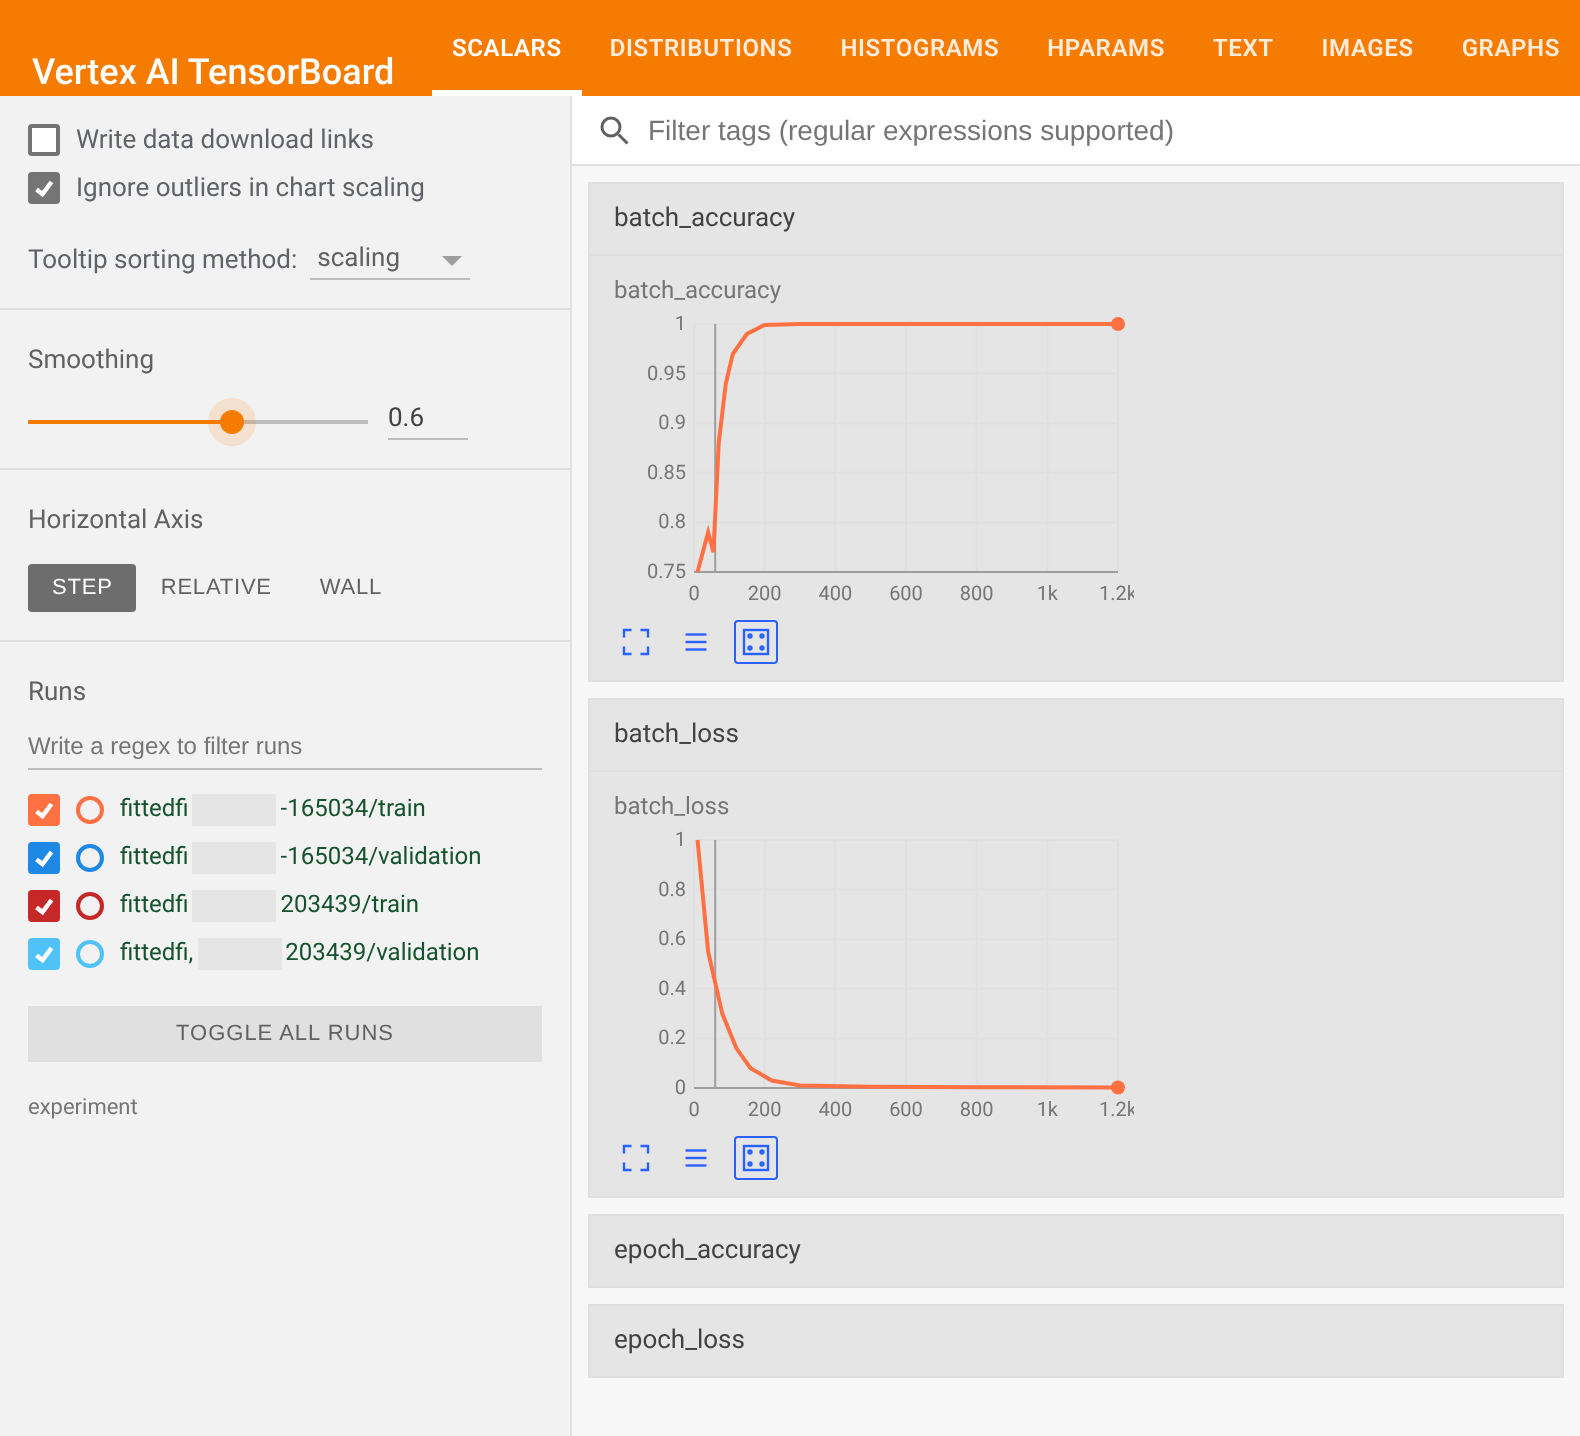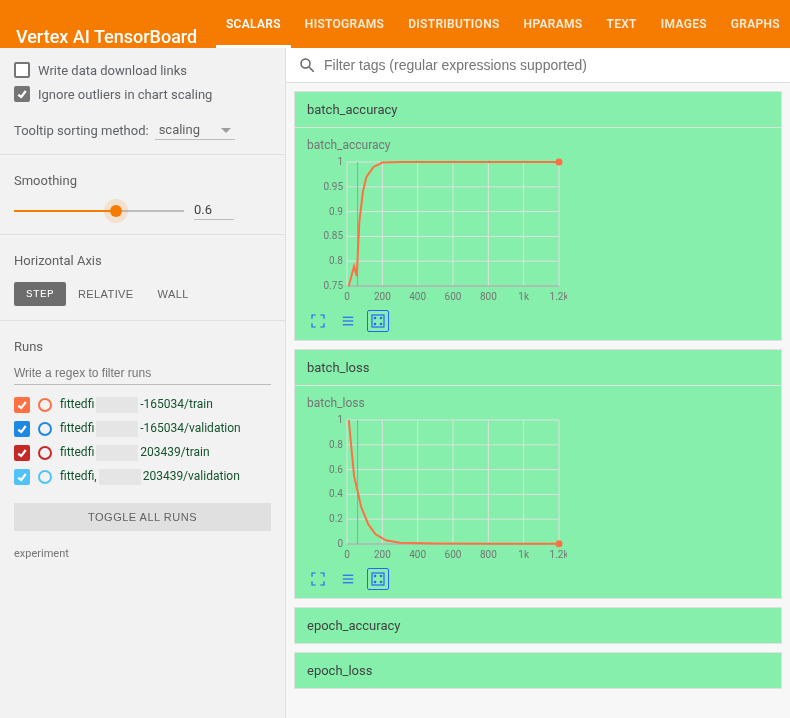--- a/index.html
+++ b/index.html
@@ -146,21 +146,21 @@
     position:absolute; top:50%; width:12px; height:12px; background:#f57c00; border-radius:50%; transform:translate(-50%,-50%);
     box-shadow: 0 0 0 6px rgba(245,124,0,0.15);
   }
   .slider-value {
     width:40px; border-bottom:1px solid #bdbdbd; text-align:left; padding-bottom:2px; color:#424242;
   }
   .btn-group { display:flex; gap:0; margin-top:6px; }
   .btn-toggle {
     padding:6px 12px; font-size:11px; letter-spacing:0.4px; color:#616161; background:transparent; border:none; cursor:pointer;
   }
-  .btn-toggle.active { background:#6d6d6d; color:#fff; border-radius:2px;font-family:Liberation Mono, monospace; }
+  .btn-toggle.active { background:#6d6d6d; color:#fff; border-radius:2px; }
   .runs-filter {
     width:100%; border:none; border-bottom:1px solid #bdbdbd; background:transparent; font-size:12px; padding:4px 0; outline:none;
     color:#616161;
   }
   .run-row {
     display:flex; align-items:center; gap:8px; padding:4px 0; font-size:12px; color:#14532d;
   }
   .run-check {
     width:16px; height:16px; border-radius:2px; display:flex; align-items:center; justify-content:center; flex-shrink:0;
   }
@@ -180,21 +180,21 @@
   .content {
     flex:1; overflow-y:auto; background:#f7f7f7;
   }
   .search-row {
     display:flex; gap:8px; padding:8px 12px; border-bottom:1px solid #e0e0e0; background:#fff;
   }
   .search-row input {
     flex:1; border:none; outline:none; font-size:14px; background:transparent; color:#616161;
   }
   .panel {
-    margin:8px; border:1px solid #e0e0e0; background:#86efac;
+    margin:8px; border:1px solid #e0e0e0; background:#e5e5e5;
   }
   .panel-header {
     padding:10px 12px; border-bottom:1px solid #e0e0e0; color:#424242; font-size:13px;
   }
   .panel-body { padding:10px 12px 6px 12px; }
   .subtitle { font-size:12px; color:#757575; margin-bottom:4px; }
   .chart-tools { display:flex; gap:8px; padding:4px 0 2px 0; }
   .tool-btn {
     width:22px; height:22px; display:flex; align-items:center; justify-content:center; border:1px solid transparent; color:#2962ff; cursor:pointer;
   }
@@ -204,22 +204,22 @@
   svg.chart { display:block; }
   .tick-label { font-size:10px; fill:#757575; }
 </style>
 </head>
 <body>
 
 <div class="topbar">
   <div class="brand">Vertex AI TensorBoard</div>
   <div class="tabs" id="tabbar">
       <div class="tab active">SCALARS</div>
+      <div class="tab">DISTRIBUTIONS</div>
       <div class="tab">HISTOGRAMS</div>
-      <div class="tab">DISTRIBUTIONS</div>
       <div class="tab">HPARAMS</div>
       <div class="tab">TEXT</div>
       <div class="tab">IMAGES</div>
       <div class="tab">GRAPHS</div>
     </div>
 </div>
 
 <div class="main">
 
   <div class="sidebar">

